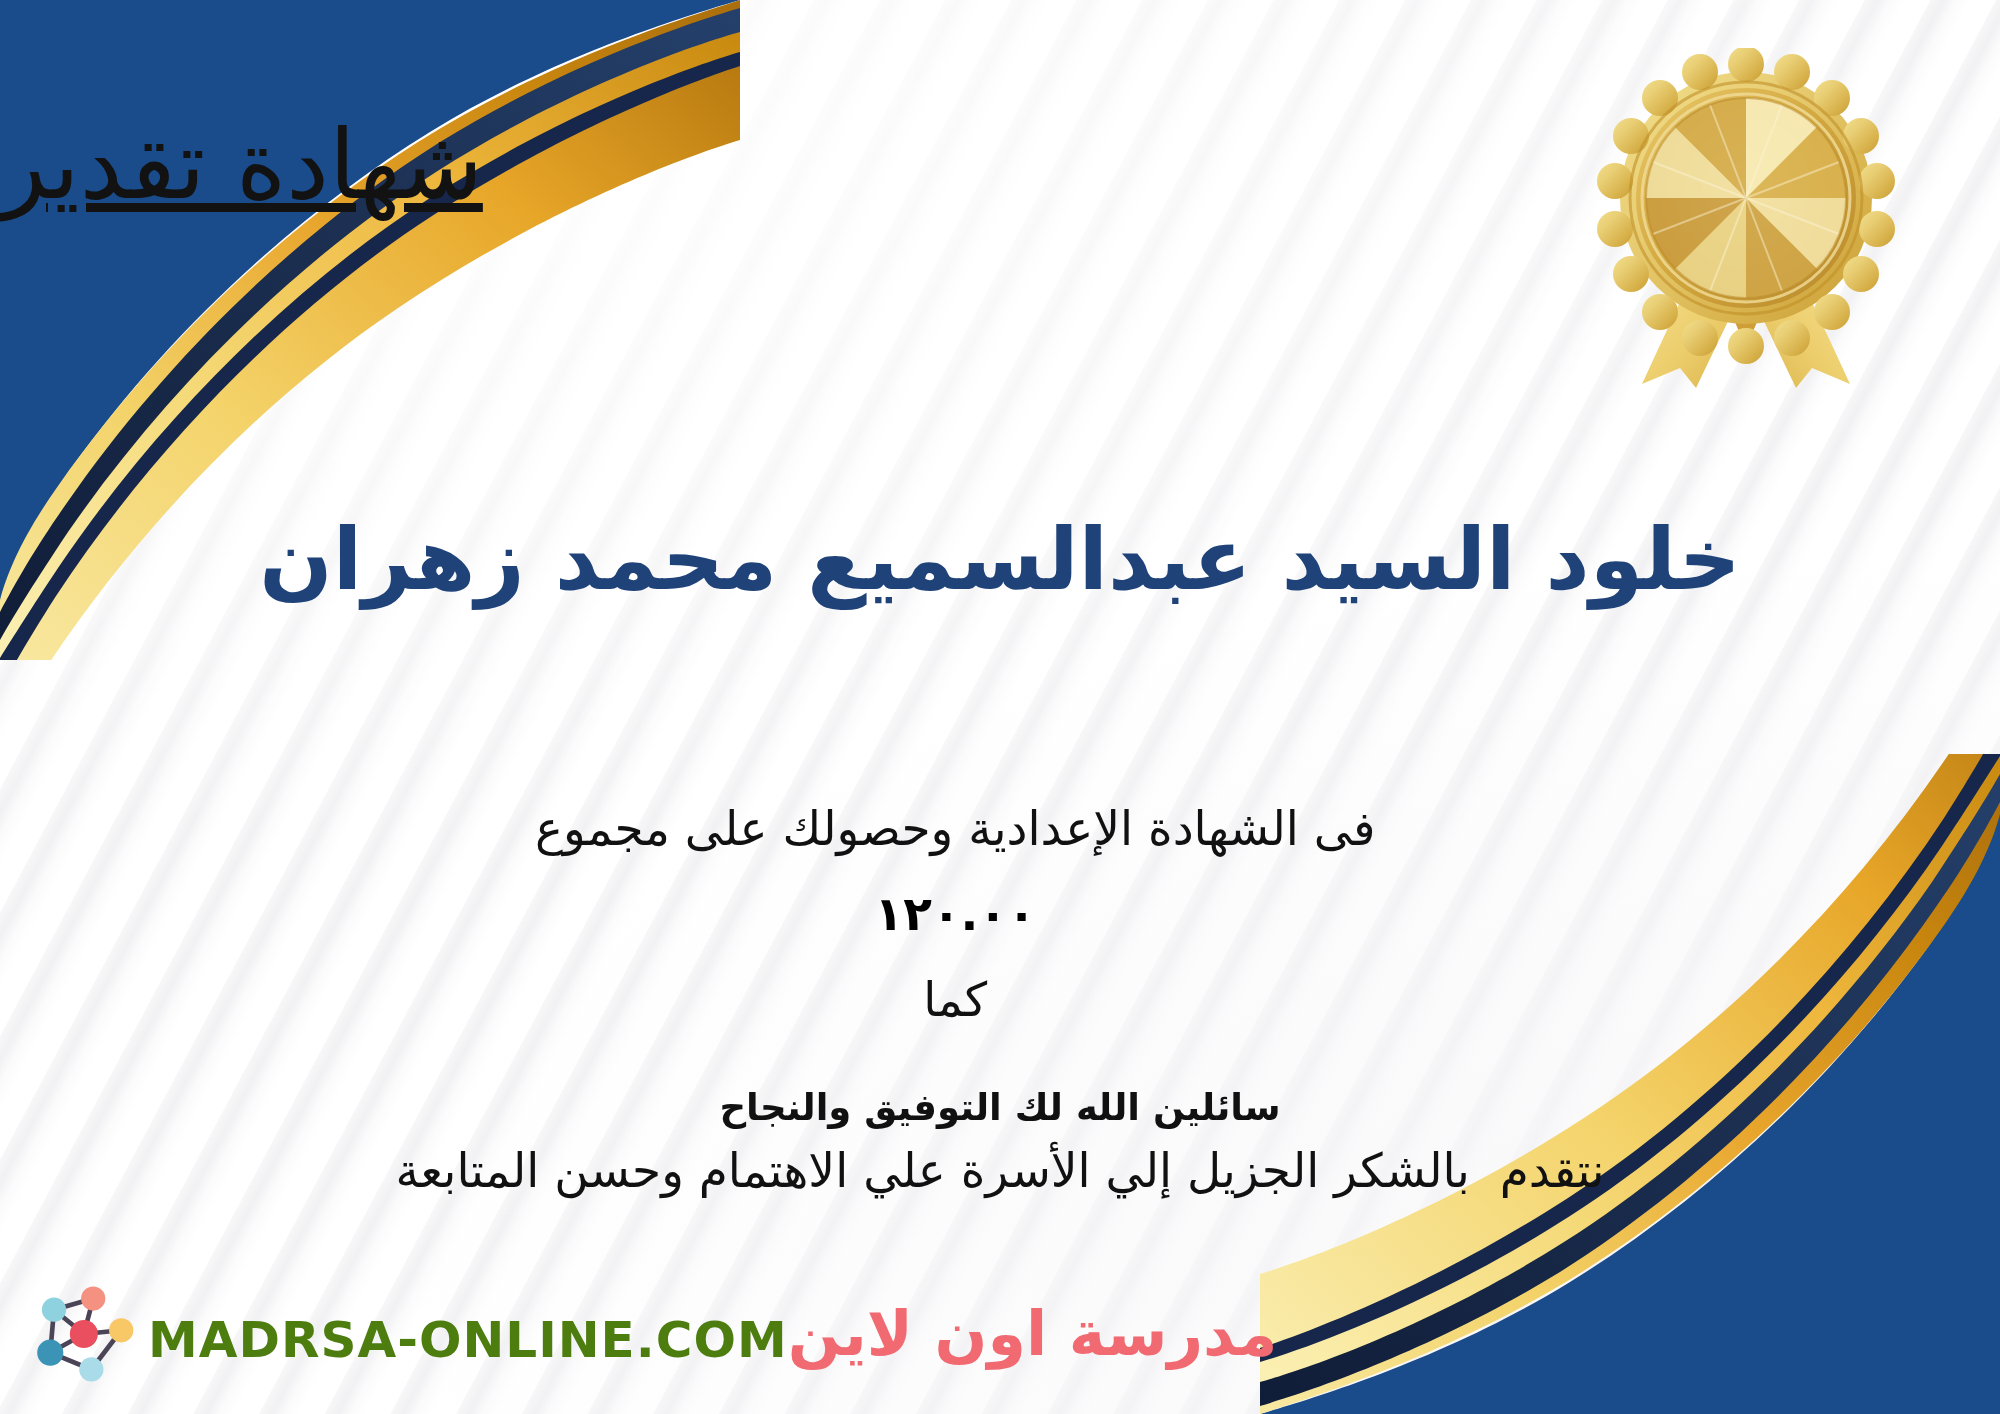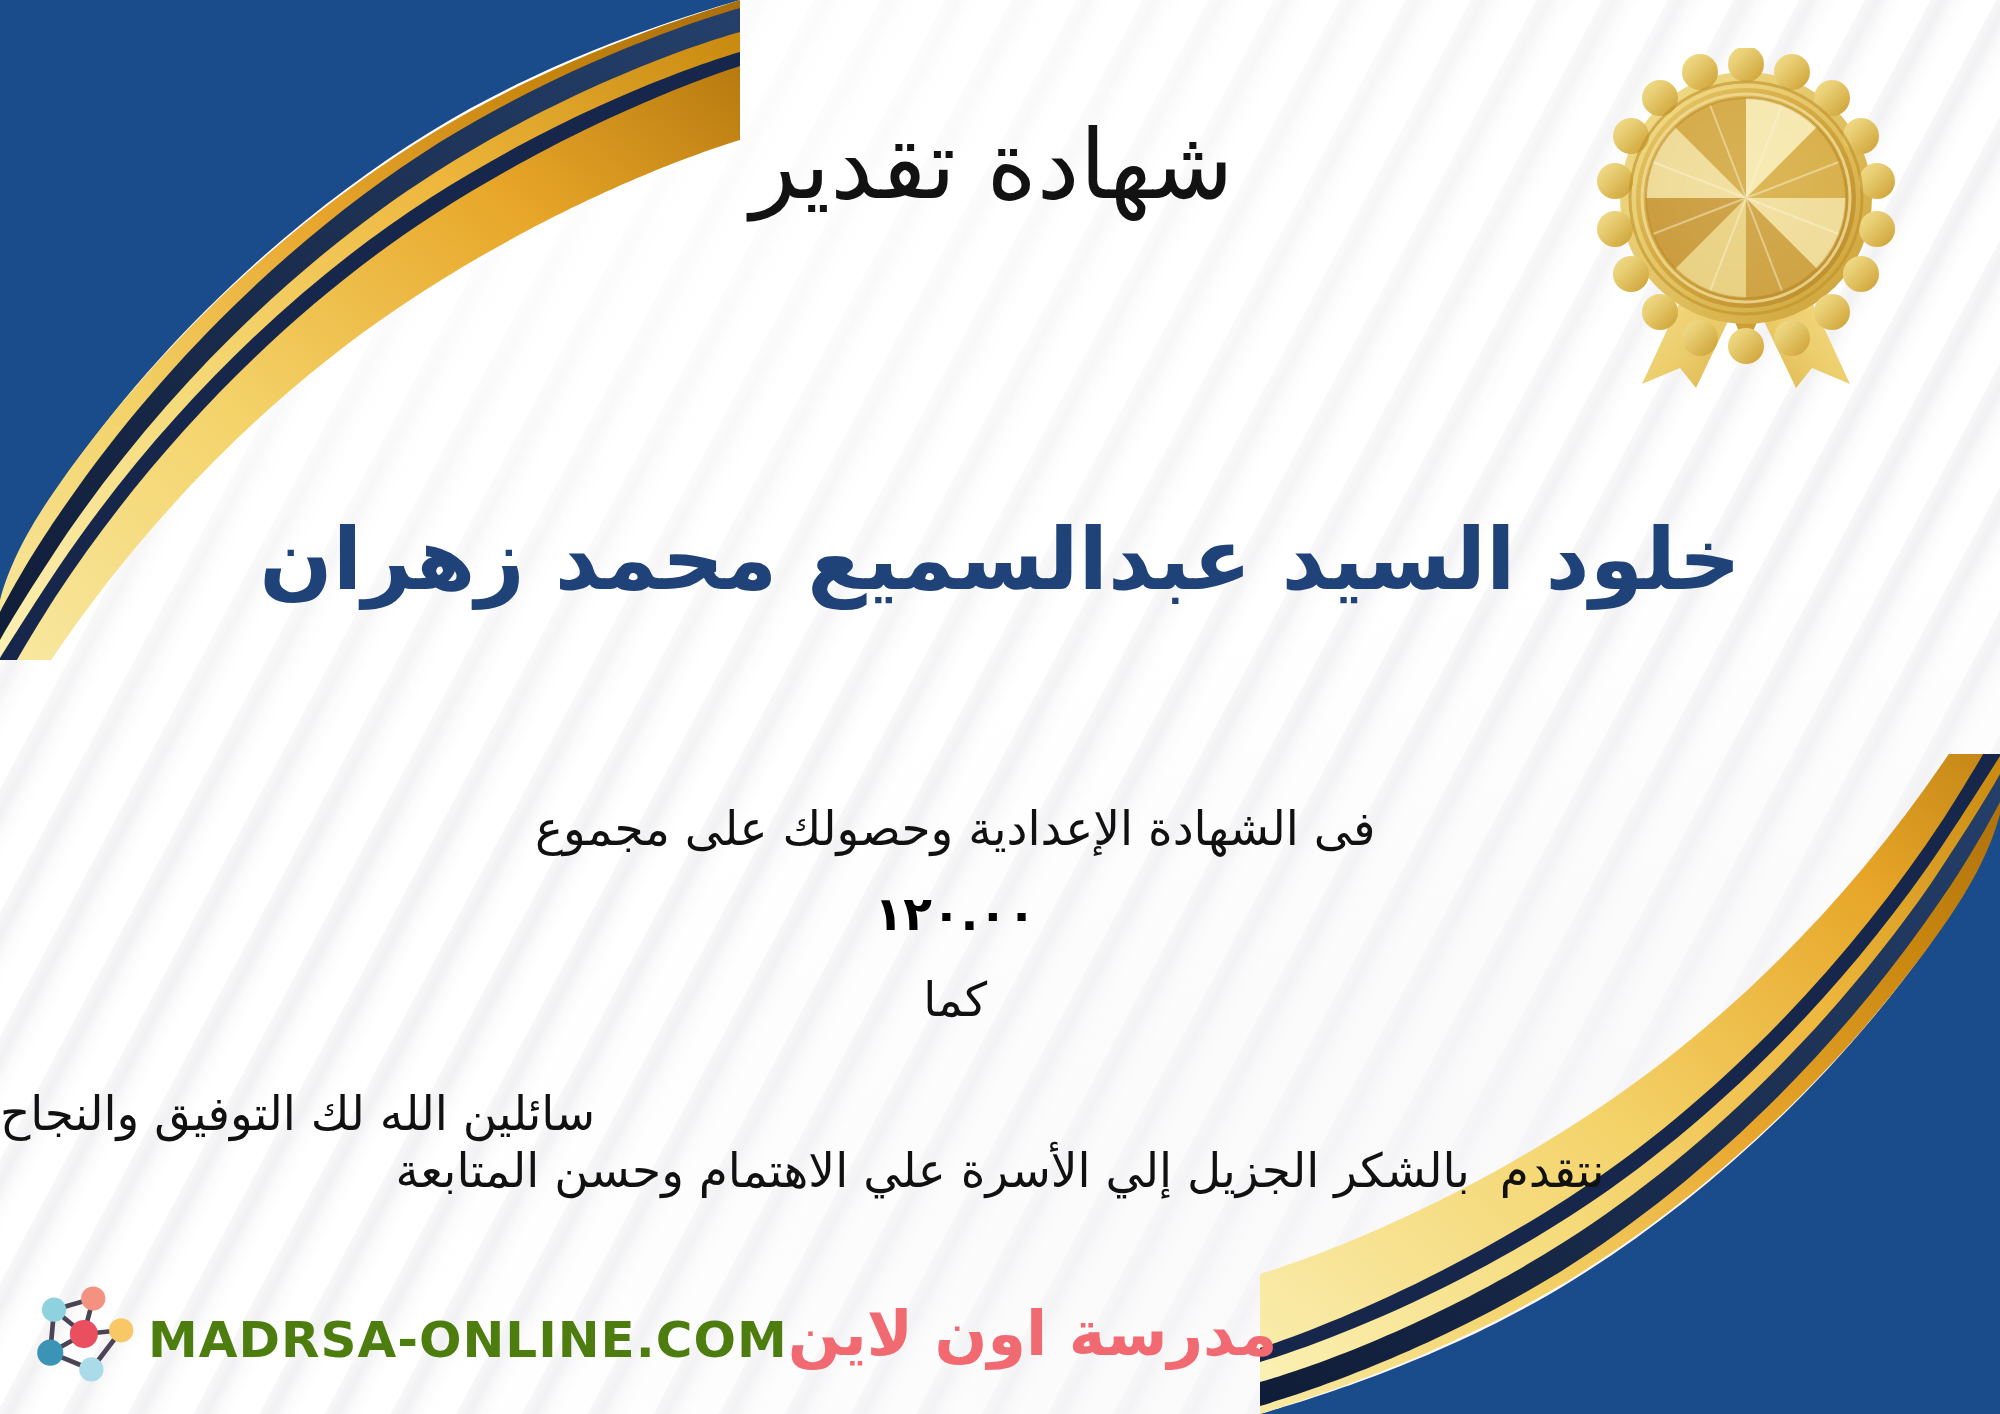--- a/index.html
+++ b/index.html
@@ -44,27 +44,28 @@
   .seal{
     position:absolute;
     left:1596px;top:48px;
     width:300px;height:340px;
   }
 
   
   .title{
     position:absolute;
     left:0;right:16px;top:112px;
-    text-align:center;
+    text-align:left;
     font-size:96px;
     font-weight:400;
     letter-spacing:2px;
     color:#121212;
     direction:rtl;
     line-height:1.12;
+    text-decoration:underline;
   }
   .recipient{
     position:absolute;
     left:0;right:0;top:496px;
     text-align:center;
     font-size:86px;
     font-weight:700;
     color:#1f4279;
     direction:rtl;
     line-height:1.2;
@@ -84,24 +85,24 @@
   .grade{
     color:#000000;
     font-weight:700;
     letter-spacing:3px;
     padding:0 18px;
   }
   .closing{
     position:absolute;
     left:0;right:0;top:1086px;
     direction:rtl;
-    text-align:left;
+    text-align:center;
     color:#111111;
-    font-size:47px;
-    font-weight:400;
+    font-size:37px;
+    font-weight:700;
   }
 
   
   .logo{
     position:absolute;
     left:26px;bottom:24px;
     display:flex;
     flex-direction:row-reverse;
     align-items:center;
     gap:10px;

